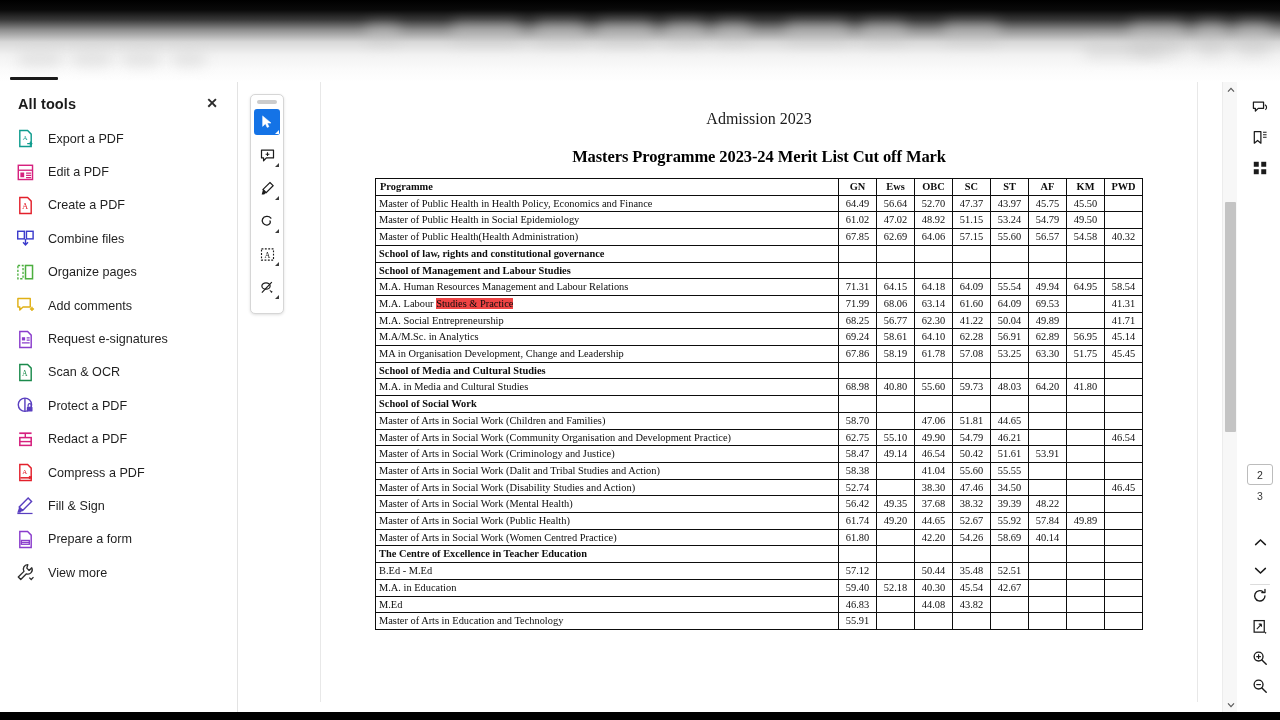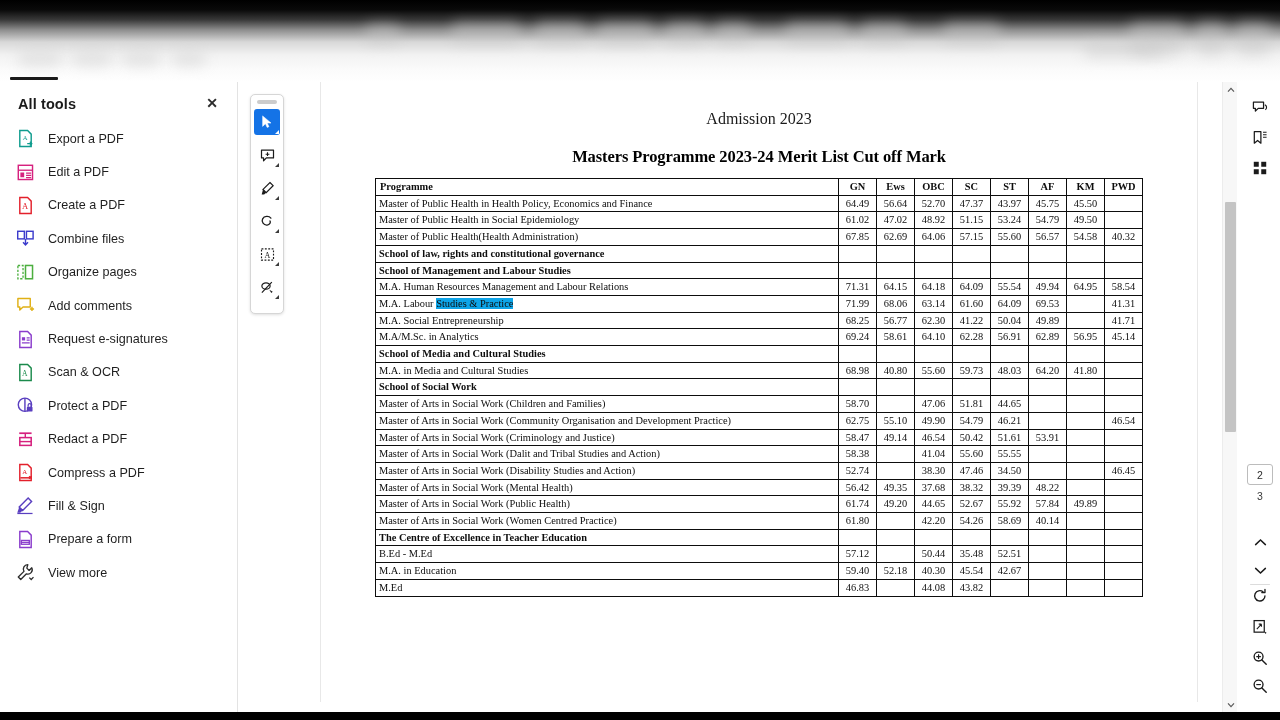--- a/index.html
+++ b/index.html
@@ -141,21 +141,21 @@
   }
   #merit-table th { font-weight: 700; text-align: center; }
   #merit-table th.prog-head { text-align: left; padding-left: 4px; }
   td.prog { text-align: left; padding-left: 4px; white-space: nowrap; }
   td.num  { text-align: center; }
   tr.school-row td {
     font-weight: 700;
   }
   tr.tall td { height: 31px; line-height: 31px; }
 
-  .sel-hl { background: #0ea5e9; }
+  .sel-hl { background: #ef4444; }
 
   
   #doc-scrollbar {
     position: absolute; left: 1222px; top: 0; width: 15px; height: 630px;
     background: #f7f7f7; border-left: 1px solid #ececec;
   }
   .sb-arrow {
     position: absolute; left: 0; width: 15px; height: 15px;
     display: flex; align-items: center; justify-content: center;
     cursor: pointer;
@@ -511,20 +511,31 @@
               <td class="prog">M.A/M.Sc. in Analytics</td>
               <td class="num">69.24</td>
               <td class="num">58.61</td>
               <td class="num">64.10</td>
               <td class="num">62.28</td>
               <td class="num">56.91</td>
               <td class="num">62.89</td>
               <td class="num">56.95</td>
               <td class="num">45.14</td>
             </tr>
+            <tr class="">
+              <td class="prog">MA in Organisation Development, Change and Leadership</td>
+              <td class="num">67.86</td>
+              <td class="num">58.19</td>
+              <td class="num">61.78</td>
+              <td class="num">57.08</td>
+              <td class="num">53.25</td>
+              <td class="num">63.30</td>
+              <td class="num">51.75</td>
+              <td class="num">45.45</td>
+            </tr>
             <tr class="school-row ">
               <td class="prog">School of Media and Cultural Studies</td>
               <td class="num"></td>
               <td class="num"></td>
               <td class="num"></td>
               <td class="num"></td>
               <td class="num"></td>
               <td class="num"></td>
               <td class="num"></td>
               <td class="num"></td>
@@ -676,20 +687,31 @@
               <td class="prog">M.Ed</td>
               <td class="num">46.83</td>
               <td class="num"></td>
               <td class="num">44.08</td>
               <td class="num">43.82</td>
               <td class="num"></td>
               <td class="num"></td>
               <td class="num"></td>
               <td class="num"></td>
             </tr>
+            <tr class="">
+              <td class="prog">Master of Arts in Education and Technology</td>
+              <td class="num">55.91</td>
+              <td class="num"></td>
+              <td class="num"></td>
+              <td class="num"></td>
+              <td class="num"></td>
+              <td class="num"></td>
+              <td class="num"></td>
+              <td class="num"></td>
+            </tr>
           </tbody>
       </table>
     </div>
   </div>
 
   <div id="doc-scrollbar">
     <div class="sb-arrow" id="sb-arrow-up">
       <svg width="8" height="6" viewBox="0 0 8 6">
         <path d="M1 4.6 L4 1.4 L7 4.6" fill="none" stroke="#5a5a5a" stroke-width="1.2"></path>
       </svg>

